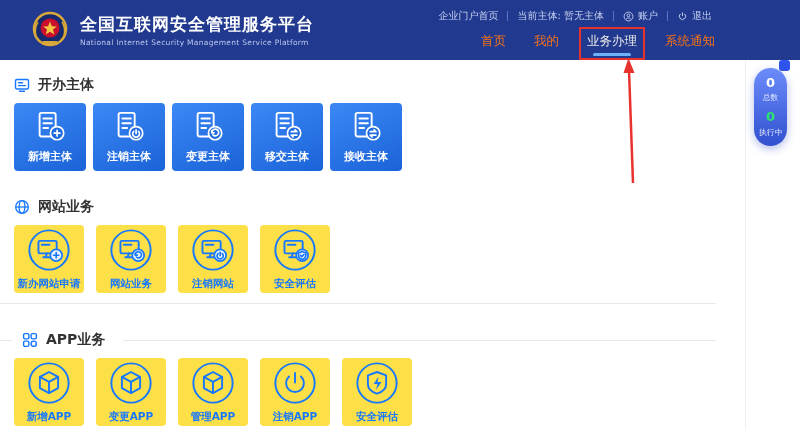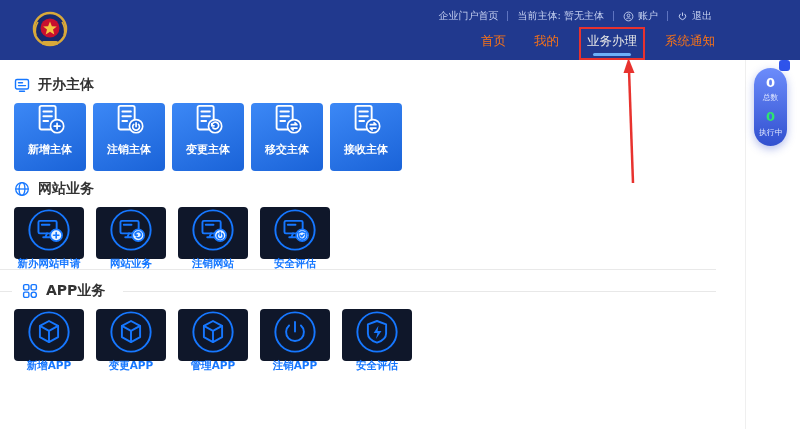--- a/index.html
+++ b/index.html
@@ -32,30 +32,30 @@
   .sec-icon { width:16px; height:16px; display:inline-flex; }
   .sec-line-left { display:none; }
   .sec-line-right { display:none; }
   .sec.with-line .sec-line-left { display:block; width:12px; height:1px; background:#e8e8e8; margin-left:-14px; margin-right:2px; }
   .sec.with-line .sec-line-right { display:block; flex:1; height:1px; background:#e8e8e8; margin-left:10px; }
 
   .tiles { display:flex; margin-top:9px; }
   .tiles.solid { gap:7px; }
   .tiles.light { gap:12px; }
 
-  .tile { display:flex; flex-direction:column; align-items:center; cursor:pointer; border-radius:4px; }
+  .tile { display:flex; flex-direction:column; align-items:center; justify-content:center; cursor:pointer; border-radius:4px; }
   .tiles.solid .tile { width:72px; height:68px; background:linear-gradient(155deg,#3c88f6 0%,#1a63d8 100%); gap:5px; }
   .tiles.solid .tile-label { color:#fff; font-size:11px; font-weight:bold; }
   .tiles.solid .tile-icon { width:34px; height:34px; }
 
-  .tiles.light .tile { width:70px; height:52px; background:#0f172a; gap:4px; }
+  .tiles.light .tile { width:70px; height:68px; background:#fde047; gap:4px; }
   .tiles.light .tile-label { color:#1677ff; font-size:10.5px; font-weight:bold; white-space:nowrap; }
   .tiles.light .tile-icon { width:46px; height:46px; }
 
-  .sec-gap1 { margin-top:9px; }
+  .sec-gap1 { margin-top:27px; }
   .divider { height:1px; background:#e9e9e9; margin:10px 0 12px -14px; }
 
   .vline { position:absolute; left:745px; top:60px; bottom:0; width:1px; background:#efefef; }
 
   
   .float-dot { position:absolute; right:10px; top:60px; width:11px; height:11px; border-radius:3px; background:#2f54eb; z-index:3; }
   .float-pill { position:absolute; right:13px; top:68px; width:33px; padding:8px 0 9px; border-radius:17px;
     background:linear-gradient(180deg,#6c8cfb 0%,#3150cf 100%); box-shadow:0 3px 8px rgba(40,70,200,.35);
     display:flex; flex-direction:column; align-items:center; gap:2px; z-index:3; cursor:pointer; }
   .pill-num { font-size:13px; font-weight:bold; color:#fff; line-height:1.1; }
@@ -73,20 +73,24 @@
   <div class="header">
     <div class="logo-wrap">
       <svg class="badge" viewBox="0 0 40 40">
         <circle cx="20" cy="19" r="16" fill="#16296f" stroke="#d8a93a" stroke-width="2.5"></circle>
         <path d="M6 25 Q4 18 8 12" stroke="#d8a93a" stroke-width="1.5" fill="none"></path>
         <path d="M34 25 Q36 18 32 12" stroke="#d8a93a" stroke-width="1.5" fill="none"></path>
         <circle cx="20" cy="18" r="9.5" fill="#c8102e"></circle>
         <polygon points="20,11.5 21.9,16.2 26.8,16.4 23,19.6 24.3,24.4 20,21.7 15.7,24.4 17,19.6 13.2,16.4 18.1,16.2" fill="#f5c542"></polygon>
         <rect x="12" y="31" width="16" height="4" rx="1.5" fill="#d8a93a"></rect>
       </svg>
+      <div class="title-block">
+        <div class="site-title">全国互联网安全管理服务平台</div>
+        <div class="site-subtitle">National Internet Security Management Service Platform</div>
+      </div>
     </div>
 
     <div class="top-links">
       <span class="seg">
           <span>企业门户首页</span>
         </span>
       <span class="sep"></span>
       <span class="seg">
           <span>当前主体: 暂无主体</span>
         </span>

